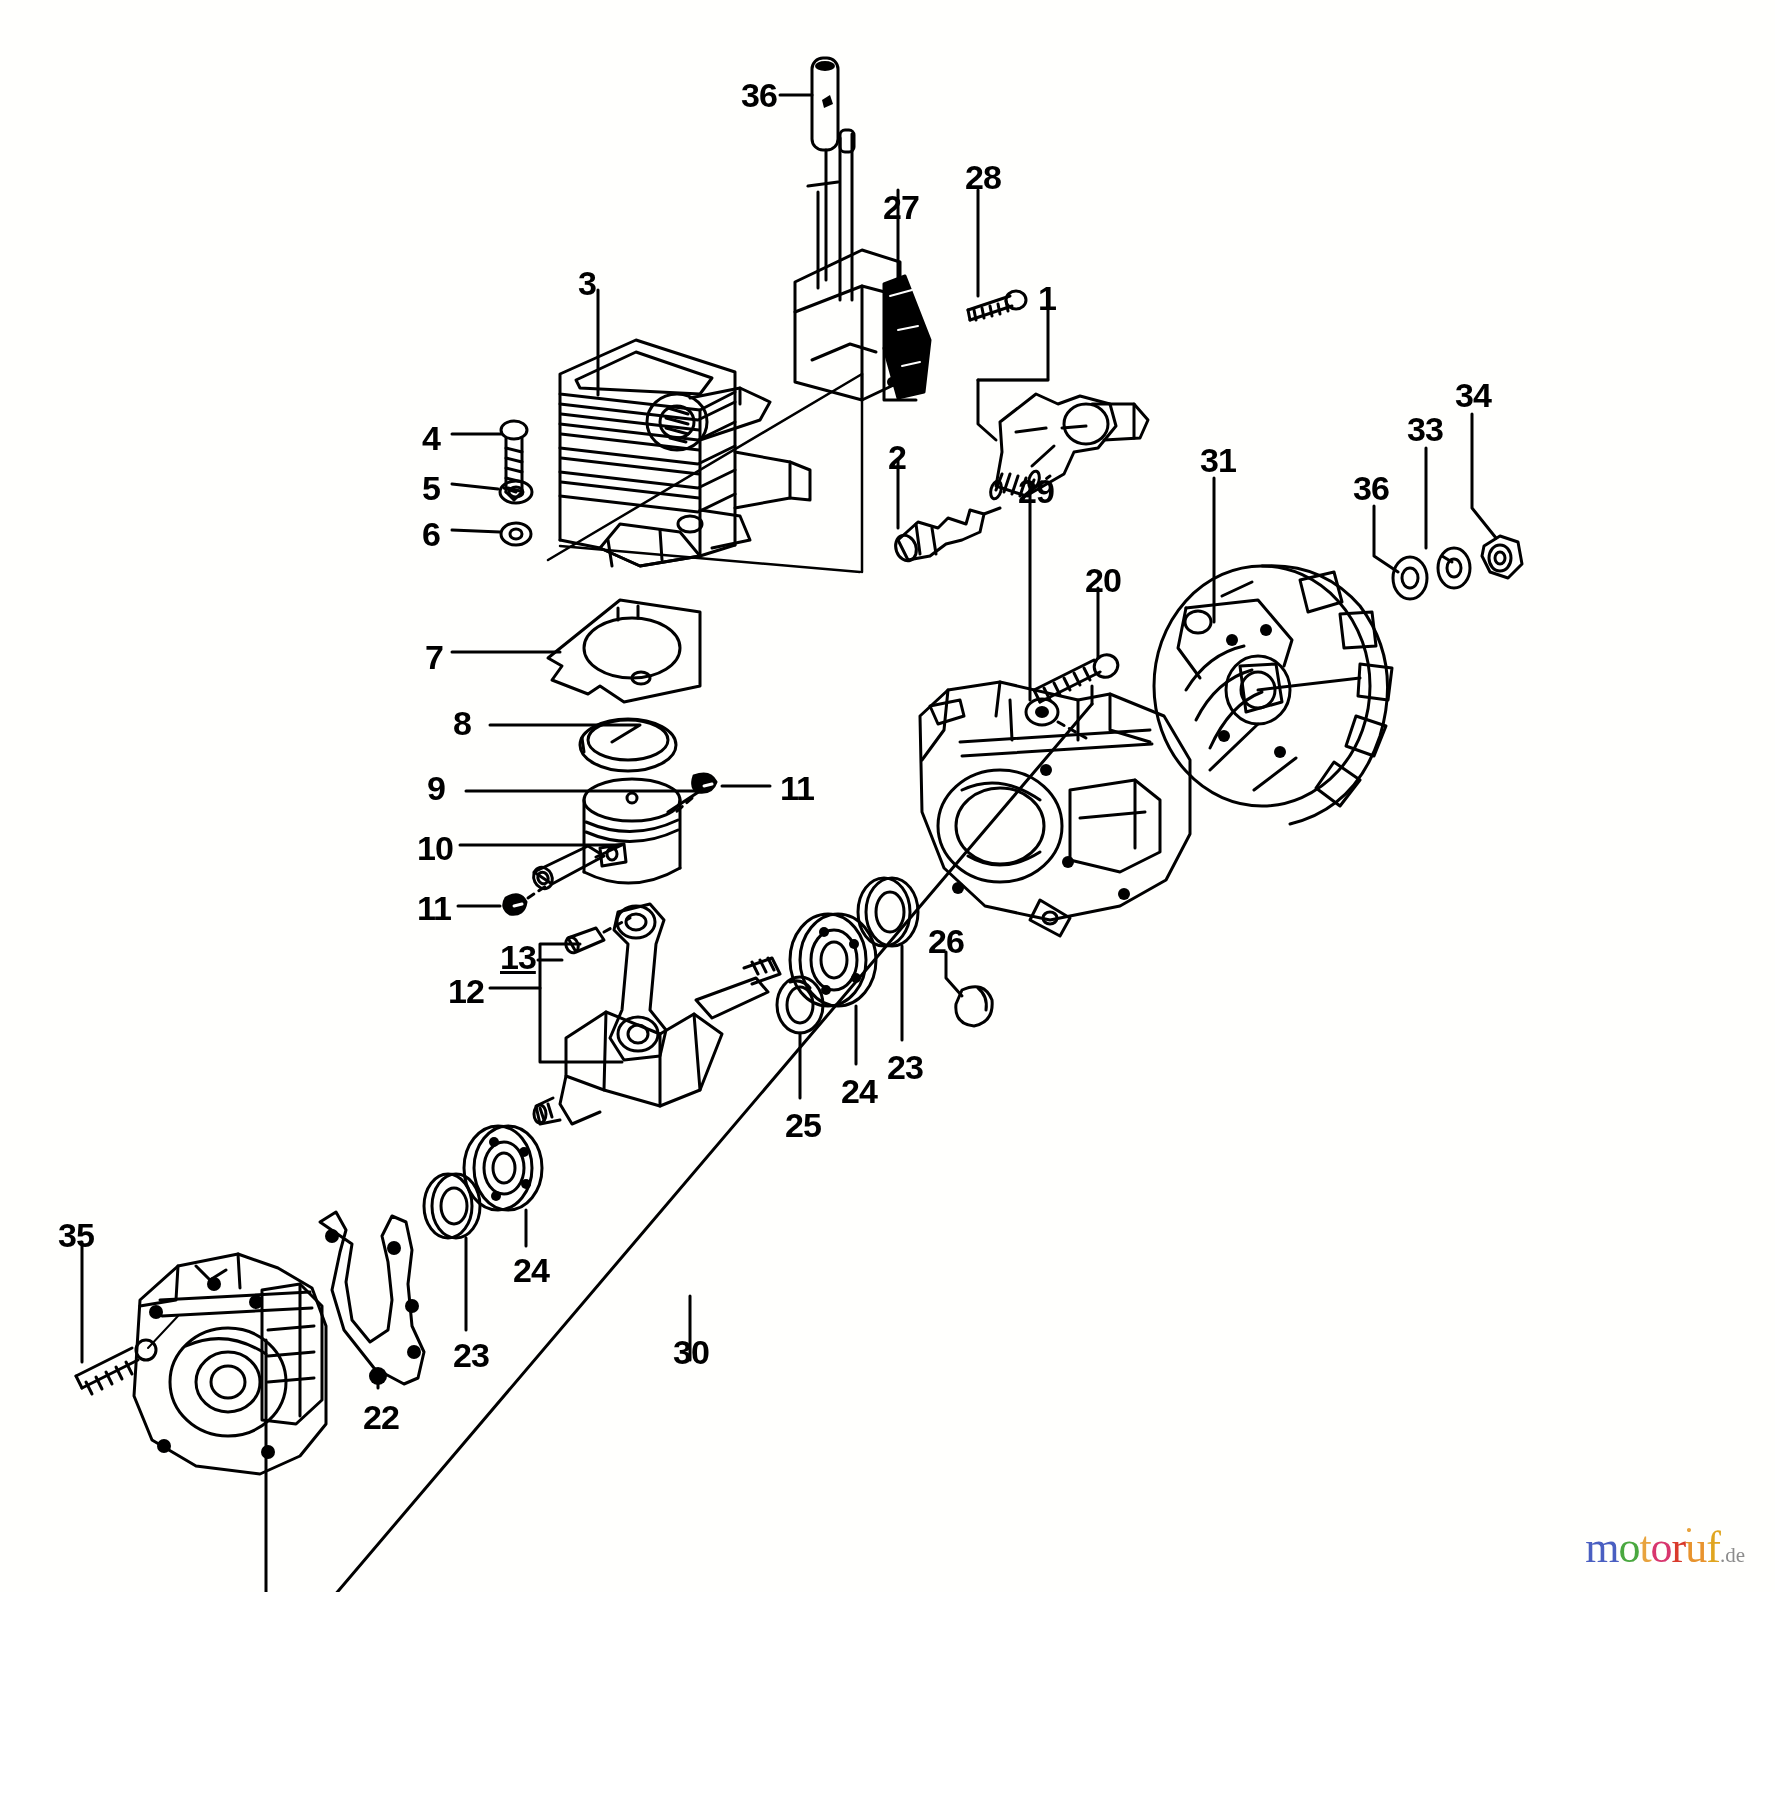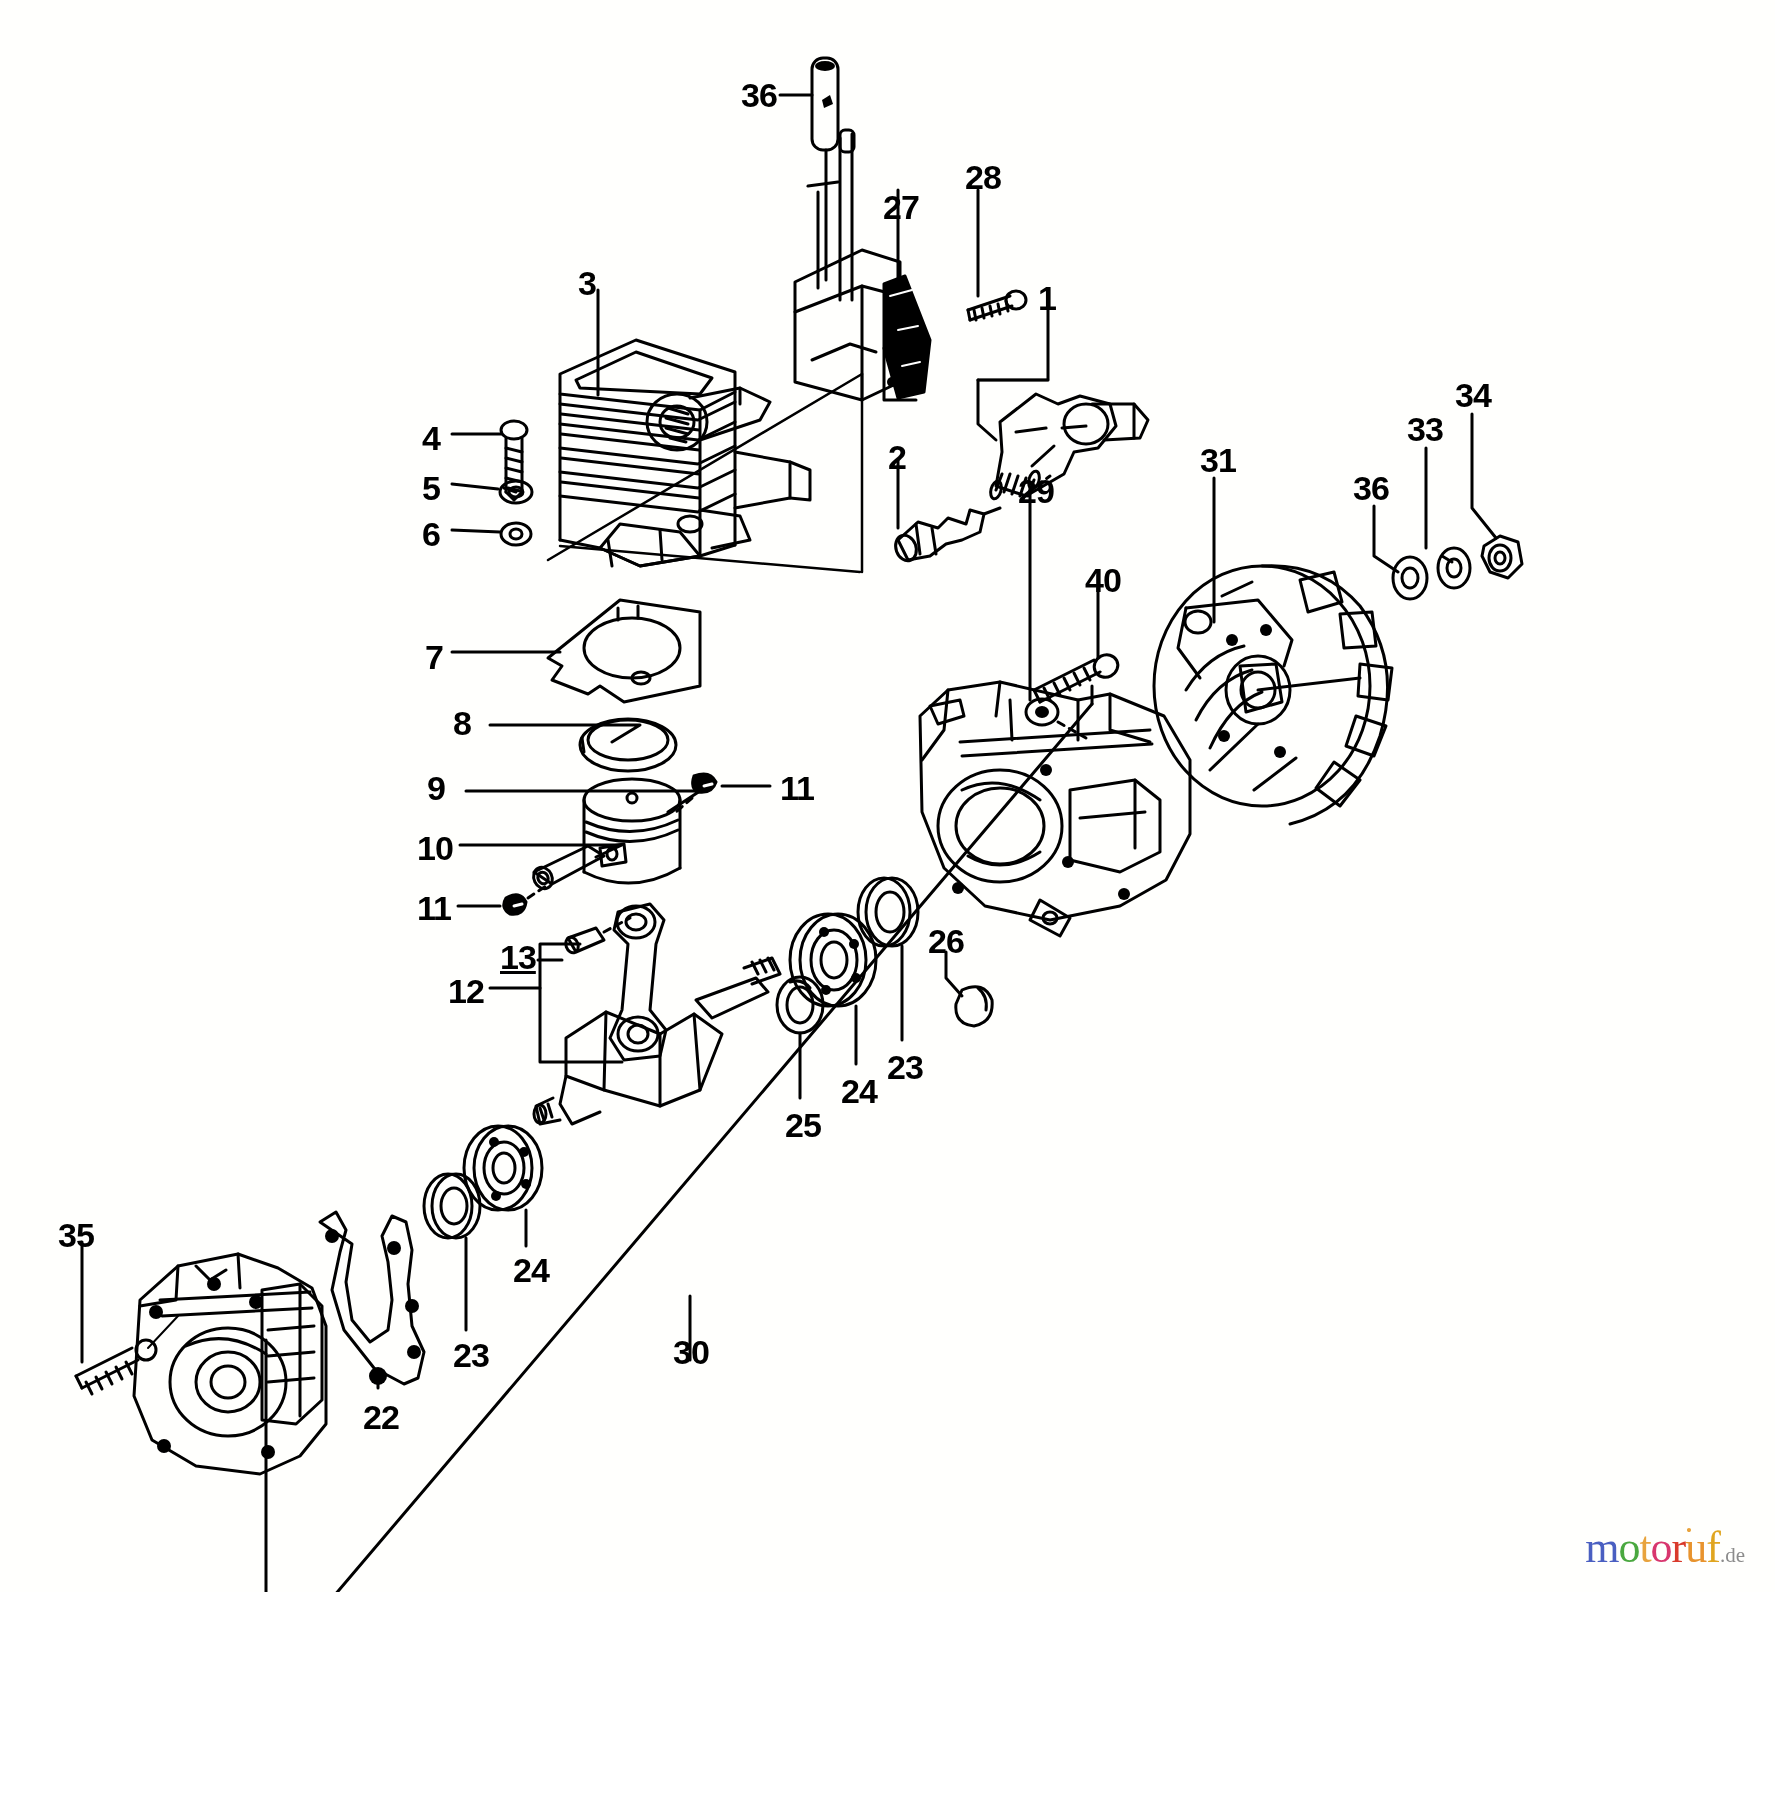--- a/index.html
+++ b/index.html
@@ -488,21 +488,21 @@
   <div class="callout" style="left: 1038px; top: 281px; display: block;">1</div>
   <div class="callout" style="left: 1455px; top: 378px; display: block;">34</div>
   <div class="callout" style="left: 1407px; top: 412px; display: block;">33</div>
   <div class="callout" style="left: 422px; top: 421px; display: block;">4</div>
   <div class="callout" style="left: 888px; top: 440px; display: block;">2</div>
   <div class="callout" style="left: 1200px; top: 443px; display: block;">31</div>
   <div class="callout" style="left: 1018px; top: 474px; display: block;">29</div>
   <div class="callout" style="left: 1353px; top: 471px; display: block;">36</div>
   <div class="callout" style="left: 422px; top: 471px; display: block;">5</div>
   <div class="callout" style="left: 422px; top: 517px; display: block;">6</div>
-  <div class="callout" style="left: 1085px; top: 563px; display: block;">40</div>
+  <div class="callout" style="left: 1085px; top: 563px; display: block;">20</div>
   <div class="callout" style="left: 425px; top: 640px; display: block;">7</div>
   <div class="callout" style="left: 453px; top: 706px; display: block;">8</div>
   <div class="callout" style="left: 427px; top: 771px; display: block;">9</div>
   <div class="callout" style="left: 780px; top: 771px; display: block;">11</div>
   <div class="callout" style="left: 417px; top: 831px; display: block;">10</div>
   <div class="callout" style="left: 417px; top: 891px; display: block;">11</div>
   <div class="callout" style="left: 928px; top: 924px; display: block;">26</div>
   <div class="callout" style="left: 500px; top: 940px; display: block; text-decoration: underline;">13</div>
   <div class="callout" style="left: 448px; top: 974px; display: block;">12</div>
   <div class="callout" style="left: 887px; top: 1050px; display: block;">23</div>

